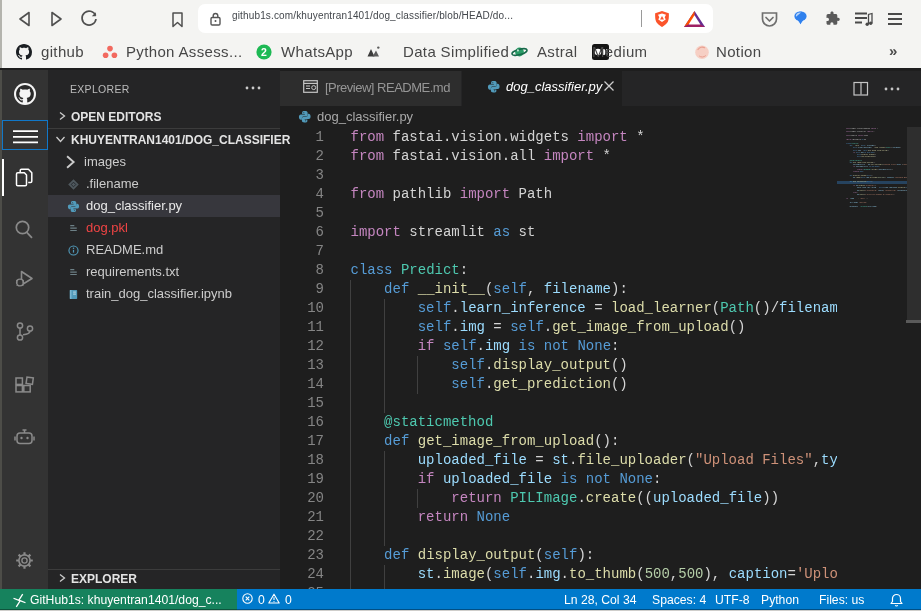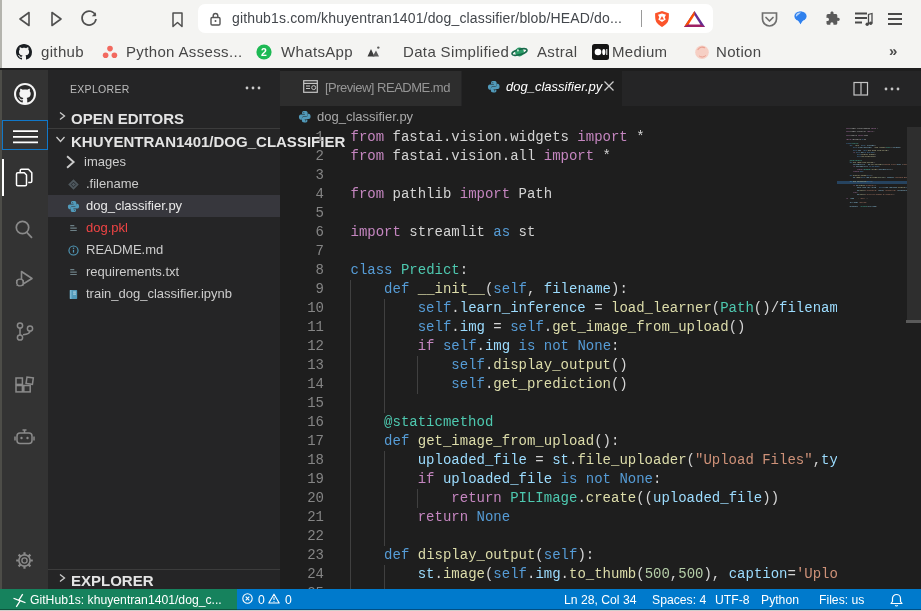--- a/index.html
+++ b/index.html
@@ -1,30 +1,30 @@
 <!DOCTYPE html>
 <html><head><meta charset="utf-8"><style>
 *{margin:0;padding:0;box-sizing:border-box}
 html,body{width:921px;height:611px;overflow:hidden;background:#1e1e1e;
  font-family:"Liberation Sans",sans-serif;position:relative}
 .ab{position:absolute}
 
 #chrome{left:0;top:0;width:921px;height:68px;background:#f4f4f2}
 #urlbar{left:198px;top:4px;width:515px;height:29px;background:#fff;border-radius:7px}
-.url{left:232px;top:9.5px;font-size:14px;color:#43474c;letter-spacing:.15px;white-space:nowrap}
+.url{left:232px;top:9.5px;font-size:10px;color:#43474c;letter-spacing:.15px;white-space:nowrap}
 .bmtxt{font-size:15px;color:#474747;top:42.5px;letter-spacing:.35px}
 
 #vsc{left:0;top:70px;width:921px;height:519px;background:#1e1e1e}
 #abar{left:0;top:70px;width:48px;height:519px;background:#333333;border-left:2px solid #4d4d48}
 #sbar{left:48px;top:70px;width:232px;height:519px;background:#252526}
 #tabs{left:280px;top:70.5px;width:641px;height:35px;background:#252526}
 .tab1{left:280px;top:70.5px;width:181px;height:35px;background:#2d2d2d}
 .tab2{left:462px;top:70.5px;width:160px;height:35px;background:#1e1e1e}
 .sbrow{font-size:13px;color:#cccccc;position:absolute;left:86px}
-.hdr{font-weight:bold;font-size:15px;color:#e4e4e4;position:absolute}
+.hdr{font-weight:bold;font-size:12px;color:#e4e4e4;position:absolute}
 pre{font-family:"Liberation Mono",monospace;font-size:14px;line-height:19px}
 #gutter{left:280px;top:127.5px;width:44px;text-align:right;color:#858585}
 #codewrap{left:336px;top:127.5px;width:501px;height:461px;overflow:hidden}
 #code{position:absolute;left:14.5px;top:0;color:#d4d4d4}
 i{font-style:normal}
 i.k{color:#c586c0}i.b{color:#569cd6}i.t{color:#4ec9b0}i.f{color:#dcdcaa}
 i.v{color:#9cdcfe}i.s{color:#ce9178}i.n{color:#b5cea8}
 .guide{position:absolute;width:1px;background:#404040}
 #minimap{left:837px;top:127px;width:70px;height:462px;overflow:hidden}
 #mini{position:absolute;left:9px;top:0.5px;color:#d4d4d4;transform:scale(.109,.111);transform-origin:0 0}
@@ -119,21 +119,21 @@
     <ellipse cx="8.5" cy="8" rx="7.8" ry="2.7" fill="none" stroke="#17694a" stroke-width="1.6" transform="rotate(-16 8.5 8)"></ellipse>
     <circle cx="6.9" cy="6.4" r="1.1" fill="#b7e4cd"></circle>
   </svg>
 <div class="ab bmtxt" style="left:537px">Astral</div>
 <svg class="ab" style="left:592px;top:44px" width="17" height="16" viewBox="0 0 17 16">
     <rect width="17" height="16" rx="2.5" fill="#151515"></rect>
     <circle cx="6" cy="8" r="3.3" fill="#fff"></circle>
     <ellipse cx="11.8" cy="8" rx="1.6" ry="3.1" fill="#fff"></ellipse>
     <rect x="14.3" y="5" width="1" height="6" fill="#fff"></rect>
   </svg>
-<div class="ab bmtxt" style="left:612px">Medium</div>
+<div class="ab bmtxt" style="left:592px">Medium</div>
 <svg class="ab" style="left:694px;top:44px" width="16" height="16" viewBox="0 0 16 16">
     <circle cx="8" cy="8.2" r="6.8" fill="#f6cfc4"></circle>
     <path d="M4 5.5c1.5-2.3 4.5-3 6.6-1.8" fill="none" stroke="#e9a090" stroke-width="1.2" stroke-linecap="round"></path>
     <path d="M11.5 11.8c-1.8 1.6-4.4 1.6-6 .4" fill="none" stroke="#e9a090" stroke-width="1" stroke-linecap="round"></path>
   </svg>
 <div class="ab bmtxt" style="left:716px">Notion</div>
 <div class="ab" style="left:889px;top:42px;font-size:15px;color:#4a4a4a;font-weight:bold">»</div>
 <div id="vsc" class="ab"></div>
 <div id="abar" class="ab"></div>
 <div id="sbar" class="ab"></div>

